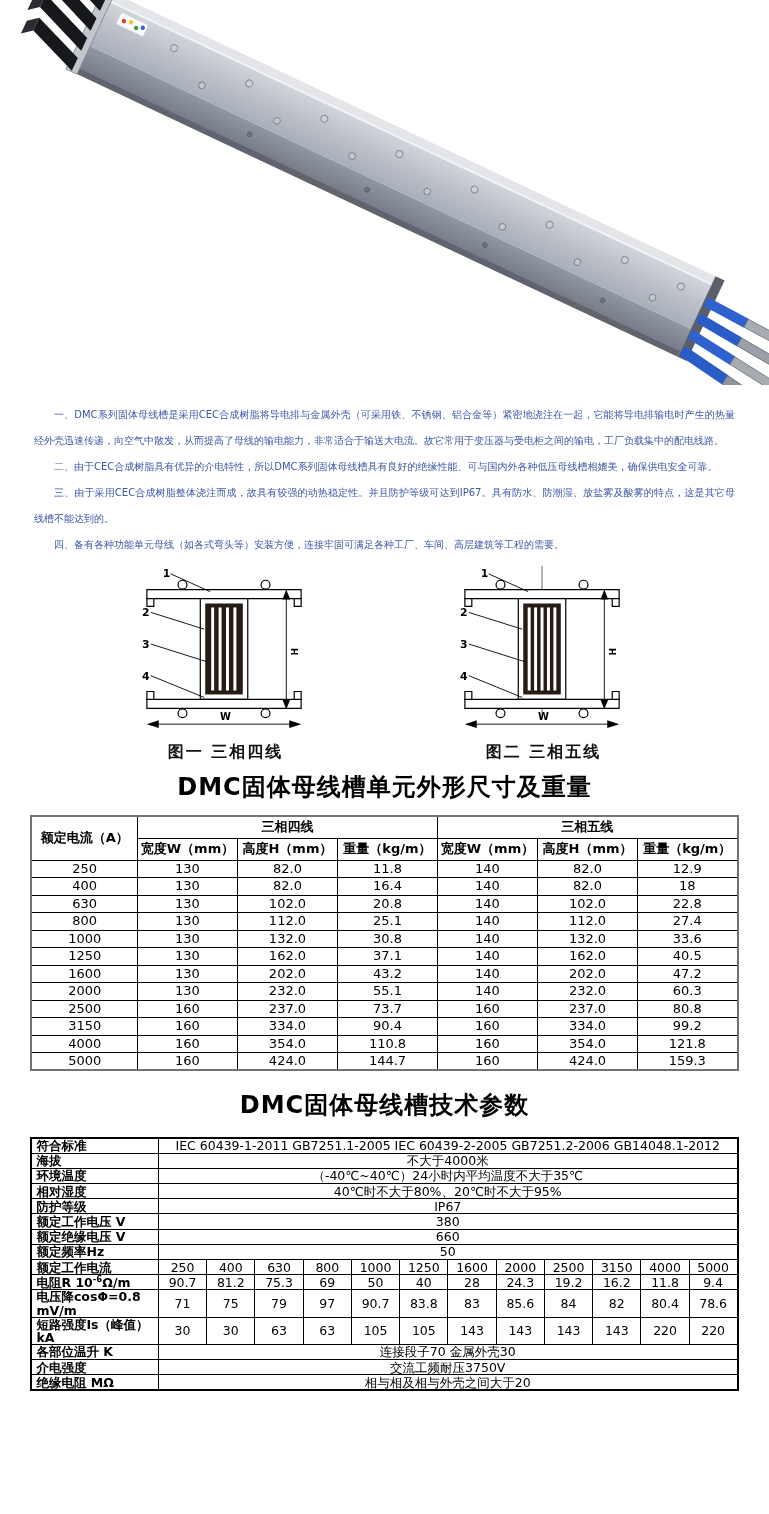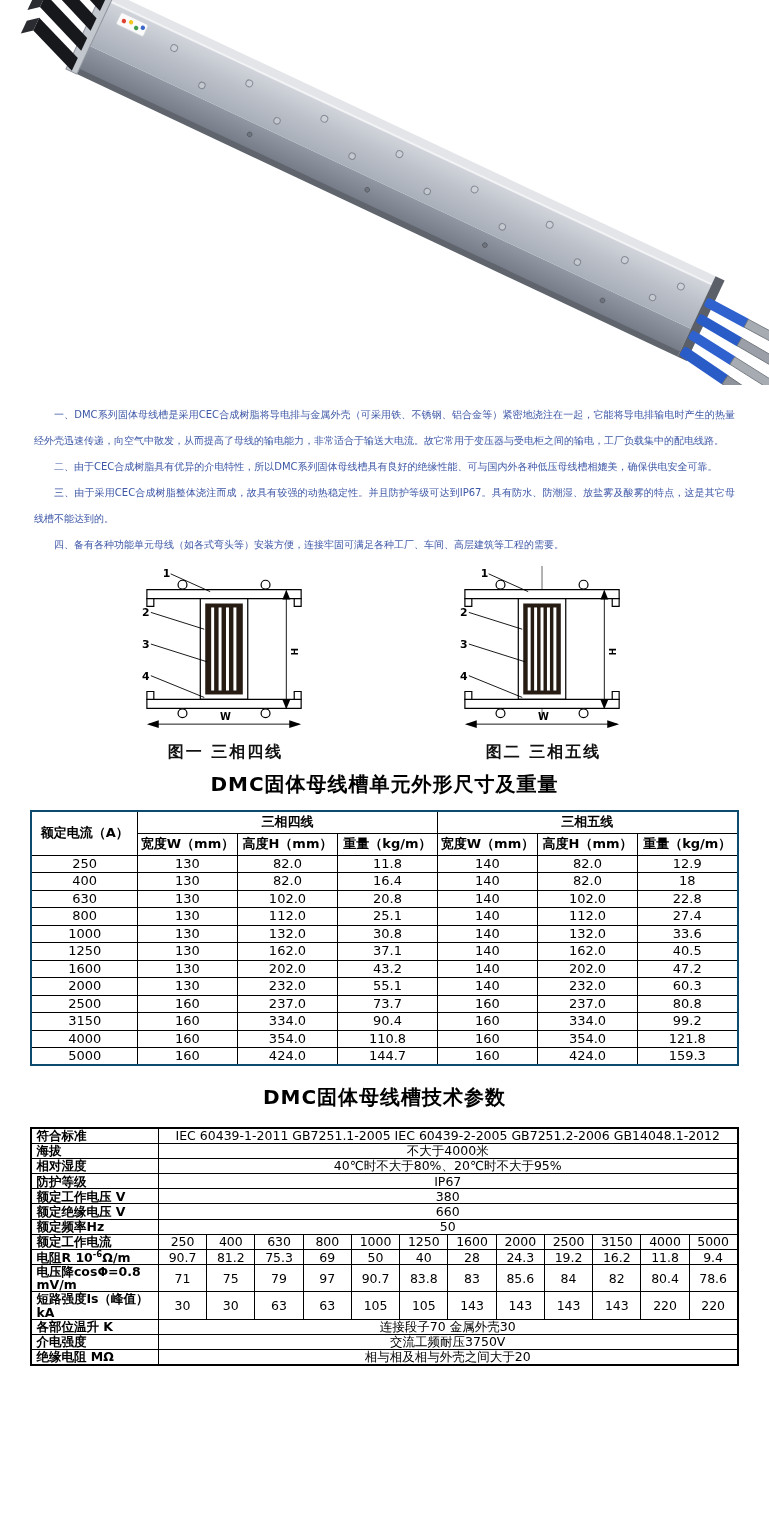--- a/index.html
+++ b/index.html
@@ -23,31 +23,31 @@
   .intro { margin:17px 34px 0 34px; color:#3d57a6; font-size:10px; line-height:26px; text-align:justify; }
   .intro p { margin:0; text-indent:2em; }
 
   
   .figures { display:flex; justify-content:center; gap:118px; margin-top:2px; }
   .figure { text-align:center; }
   .figure-caption { font-size:16px; font-weight:bold; color:#111; margin-top:2px; letter-spacing:2px; }
   .diag line, .diag path, .diag rect, .diag circle { vector-effect:non-scaling-stroke; }
 
   
-  .table-title { text-align:center; font-size:20px; font-weight:bold; color:#000; letter-spacing:1px; }
+  .table-title { text-align:center; font-size:24px; font-weight:bold; color:#000; letter-spacing:1px; }
   .title-size { margin:8px 0 12px 0; }
   .title-tech { margin:18px 0 16px 0; }
 
   
   table { border-collapse:collapse; margin:0 auto; table-layout:fixed; }
   table.size-table { width:706px; font-size:13px; }
   table.size-table th, table.size-table td { border:1px solid #000; text-align:center; padding:0; line-height:1.1; }
   table.size-table th { font-weight:bold; height:22px; }
   table.size-table td { height:17.5px; font-weight:400; }
-  table.size-table { border:2px solid #0c4a6e; }
+  table.size-table { border:2px solid #737373; }
 
   
   table.tech-table { width:706px; font-size:12.5px; border:2px solid #000; }
   table.tech-table td { border:1px solid #000; text-align:center; height:15.2px; padding:0 1px; line-height:1.05; font-weight:400; }
   table.tech-table td.lbl { text-align:left; padding-left:4px; font-weight:600; }
   table.tech-table sup { font-size:8.5px; vertical-align:super; line-height:0; }
 </style>
 </head>
 <body>
 <div class="page">
@@ -419,20 +419,24 @@
   <tbody>
         <tr>
           <td class="lbl">符合标准</td>
           <td colspan="12">IEC 60439-1-2011 GB7251.1-2005 IEC 60439-2-2005 GB7251.2-2006 GB14048.1-2012</td>
         </tr>
         <tr>
           <td class="lbl">海拔</td>
           <td colspan="12">不大于4000米</td>
         </tr>
         <tr>
+          <td class="lbl">环境温度</td>
+          <td colspan="12">（-40℃~40℃）24小时内平均温度不大于35℃</td>
+        </tr>
+        <tr>
           <td class="lbl">相对湿度</td>
           <td colspan="12">40℃时不大于80%、20℃时不大于95%</td>
         </tr>
         <tr>
           <td class="lbl">防护等级</td>
           <td colspan="12">IP67</td>
         </tr>
         <tr>
           <td class="lbl">额定工作电压 V</td>
           <td colspan="12">380</td>

